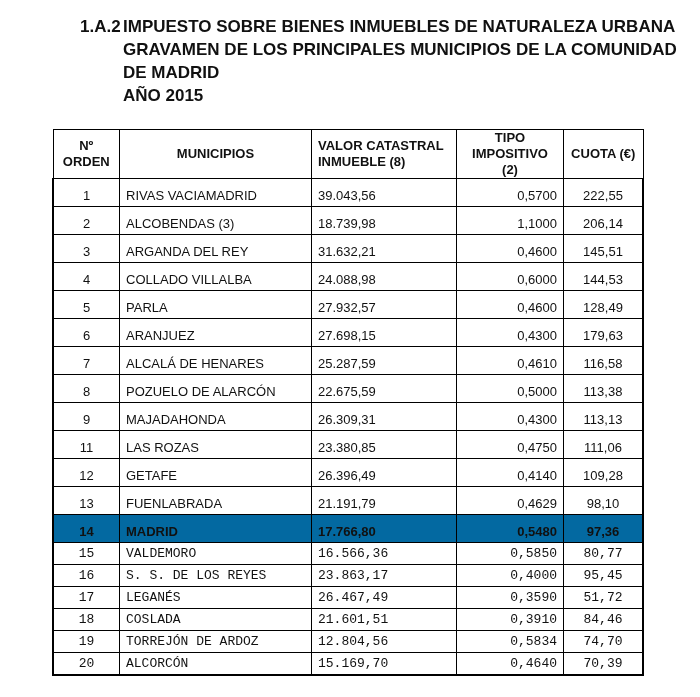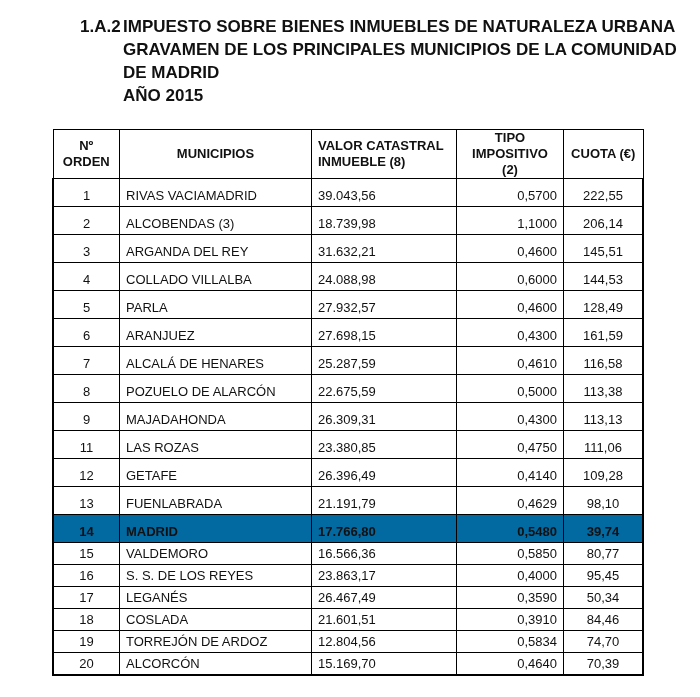--- a/index.html
+++ b/index.html
@@ -14,21 +14,21 @@
     table.data th, table.data td { border: 1px solid #000; padding: 0 6px; }
     table.data thead th { font-weight: bold; text-align: center; line-height: 16px; height: 37px; vertical-align: middle; }
     table.data tbody { border-left: 2px solid #000; border-right: 2px solid #000; border-bottom: 2px solid #000; }
     table.data tbody td { vertical-align: bottom; padding-bottom: 3px; }
     .c-ord { width: 53px; text-align: center; }
     .c-mun { width: 179px; text-align: left; }
     .c-val { width: 132px; text-align: left; }
     .c-tip { width: 94px; text-align: right; }
     .c-cuo { width: 66px; text-align: center; }
     tr.r-tall td { height: 24px; }
-    tr.r-short td { height: 18px; }
+    tr.r-short td { height: 18px; font-family: Liberation Mono, monospace; }
     tr.highlight td { background: #0369a1; font-weight: bold; }
   </style>
 </head>
 <body>
 
 <div class="titles">
   <div class="line">
     <span class="num">1.A.2</span>
     <span>IMPUESTO SOBRE BIENES INMUEBLES DE NATURALEZA URBANA</span>
   </div>
@@ -97,21 +97,21 @@
         <td class="c-mun">PARLA</td>
         <td class="c-val">27.932,57</td>
         <td class="c-tip">0,4600</td>
         <td class="c-cuo">128,49</td>
       </tr>
       <tr class="r-tall">
         <td class="c-ord">6</td>
         <td class="c-mun">ARANJUEZ</td>
         <td class="c-val">27.698,15</td>
         <td class="c-tip">0,4300</td>
-        <td class="c-cuo">161,59</td>
+        <td class="c-cuo">179,63</td>
       </tr>
       <tr class="r-tall">
         <td class="c-ord">7</td>
         <td class="c-mun">ALCALÁ DE HENARES</td>
         <td class="c-val">25.287,59</td>
         <td class="c-tip">0,4610</td>
         <td class="c-cuo">116,58</td>
       </tr>
       <tr class="r-tall">
         <td class="c-ord">8</td>
@@ -146,42 +146,42 @@
         <td class="c-mun">FUENLABRADA</td>
         <td class="c-val">21.191,79</td>
         <td class="c-tip">0,4629</td>
         <td class="c-cuo">98,10</td>
       </tr>
       <tr class="r-tall highlight">
         <td class="c-ord">14</td>
         <td class="c-mun">MADRID</td>
         <td class="c-val">17.766,80</td>
         <td class="c-tip">0,5480</td>
-        <td class="c-cuo">39,74</td>
+        <td class="c-cuo">97,36</td>
       </tr>
       <tr class="r-short">
         <td class="c-ord">15</td>
         <td class="c-mun">VALDEMORO</td>
         <td class="c-val">16.566,36</td>
         <td class="c-tip">0,5850</td>
         <td class="c-cuo">80,77</td>
       </tr>
       <tr class="r-short">
         <td class="c-ord">16</td>
         <td class="c-mun">S. S. DE LOS REYES</td>
         <td class="c-val">23.863,17</td>
         <td class="c-tip">0,4000</td>
         <td class="c-cuo">95,45</td>
       </tr>
       <tr class="r-short">
         <td class="c-ord">17</td>
         <td class="c-mun">LEGANÉS</td>
         <td class="c-val">26.467,49</td>
         <td class="c-tip">0,3590</td>
-        <td class="c-cuo">50,34</td>
+        <td class="c-cuo">51,72</td>
       </tr>
       <tr class="r-short">
         <td class="c-ord">18</td>
         <td class="c-mun">COSLADA</td>
         <td class="c-val">21.601,51</td>
         <td class="c-tip">0,3910</td>
         <td class="c-cuo">84,46</td>
       </tr>
       <tr class="r-short">
         <td class="c-ord">19</td>

